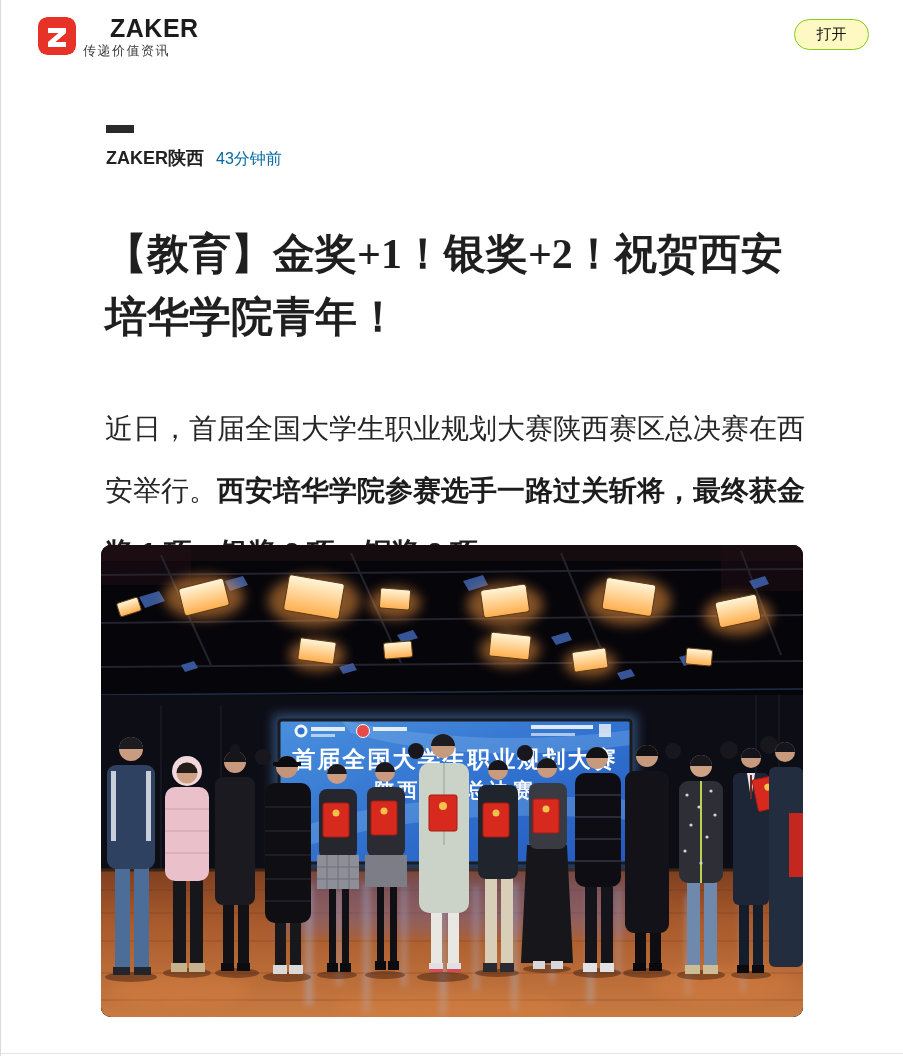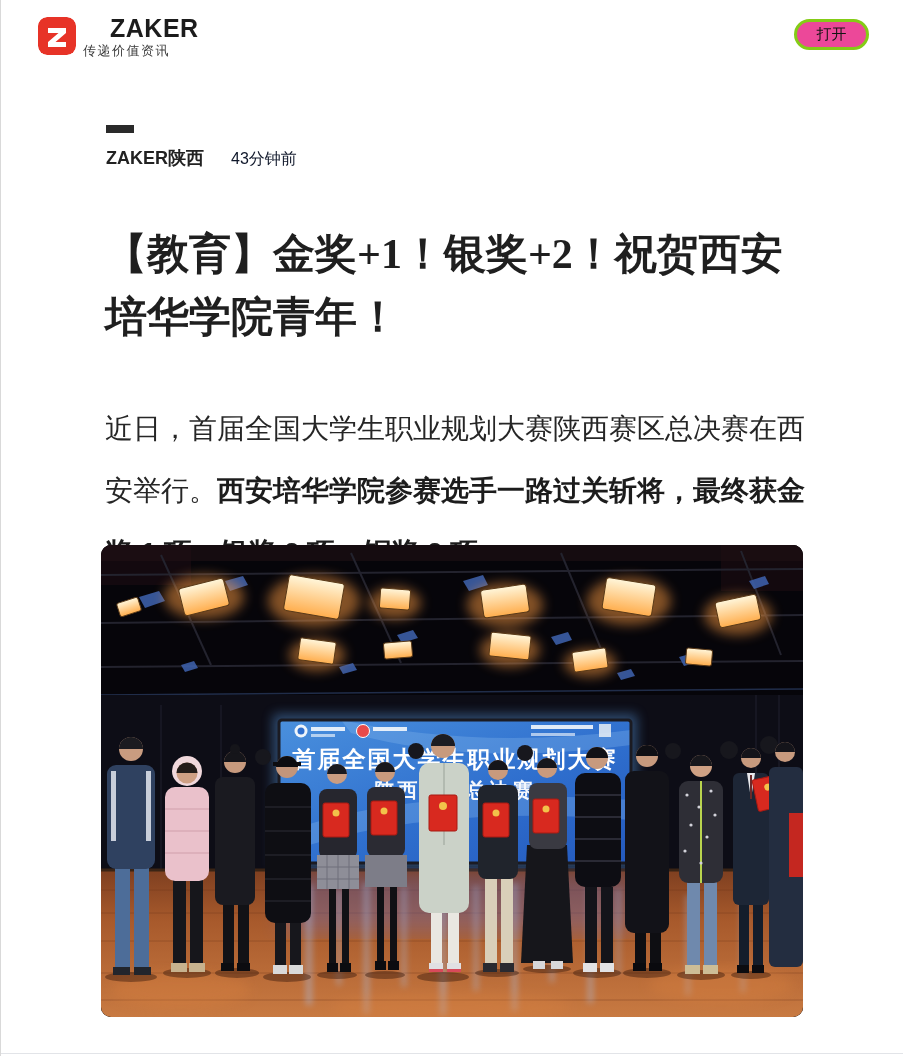--- a/index.html
+++ b/index.html
@@ -19,34 +19,34 @@
   .logo-wordmark {
     position:absolute; left:81px; top:14px;
     font-size:25px; font-weight:bold; color:#1c1c1c; letter-spacing:.5px;margin-left:28px;
   }
   .logo-tagline {
     position:absolute; left:82px; top:42px;
     font-size:13px; color:#3c3c3c; letter-spacing:1.5px;
   }
   .open-btn {
     position:absolute; left:793px; top:19px; width:75px; height:31px;
-    border:3px solid #84cc16; border-radius:16px; background:#ec4899;
+    border:1px solid #84cc16; border-radius:16px; background:#fef9c3;
     font-size:15px; color:#141414; font-family:inherit;
     display:flex; align-items:center; justify-content:center; cursor:pointer;
   }
   
   .source-dash {
     position:absolute; left:105px; top:125px; width:28px; height:8px; background:#2a2a2a;
   }
   .source-row {
     position:absolute; left:105px; top:146px;
-    display:flex; align-items:baseline; gap:27px; white-space:nowrap;
+    display:flex; align-items:baseline; gap:12px; white-space:nowrap;
   }
   .source-name { font-size:18px; font-weight:bold; color:#222; }
-  .source-time { font-size:16px; color:#0f172a; }
+  .source-time { font-size:16px; color:#0369a1; }
   .article-title {
     position:absolute; left:104px; top:223px; width:700px;
     font-family:"Liberation Serif","DejaVu Serif",serif;
     font-size:42px; line-height:63px; font-weight:bold; color:#1f1f1f;
   }
   .article-body {
     position:absolute; left:104px; top:398px; width:702px;
     font-size:28px; line-height:62px; color:#262626;
   }
   .article-body .bold-part { font-weight:bold; color:#1c1c1c; }

